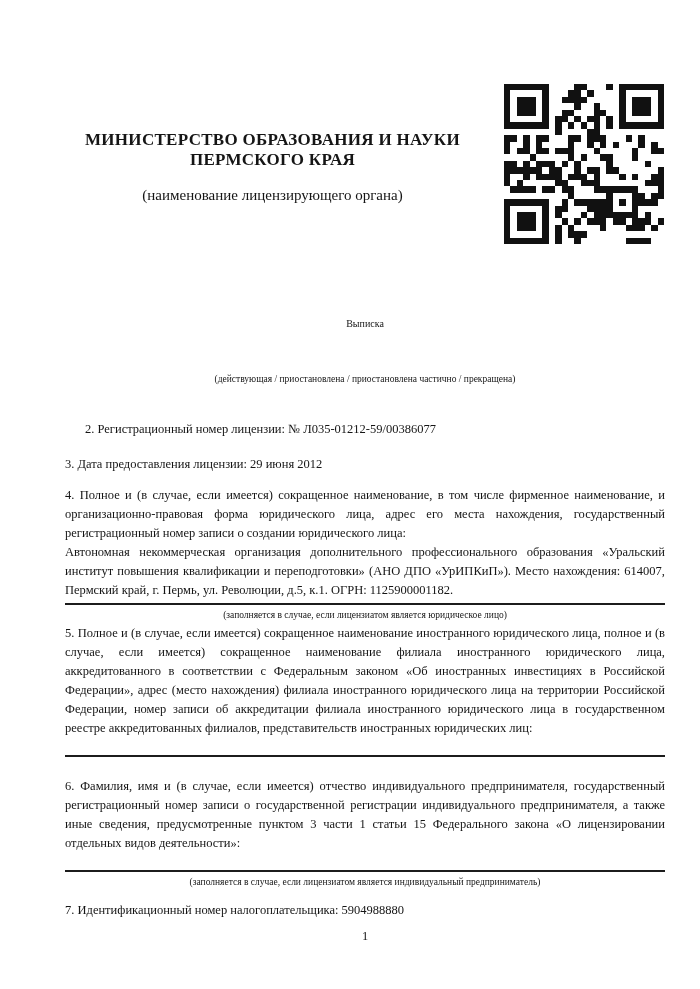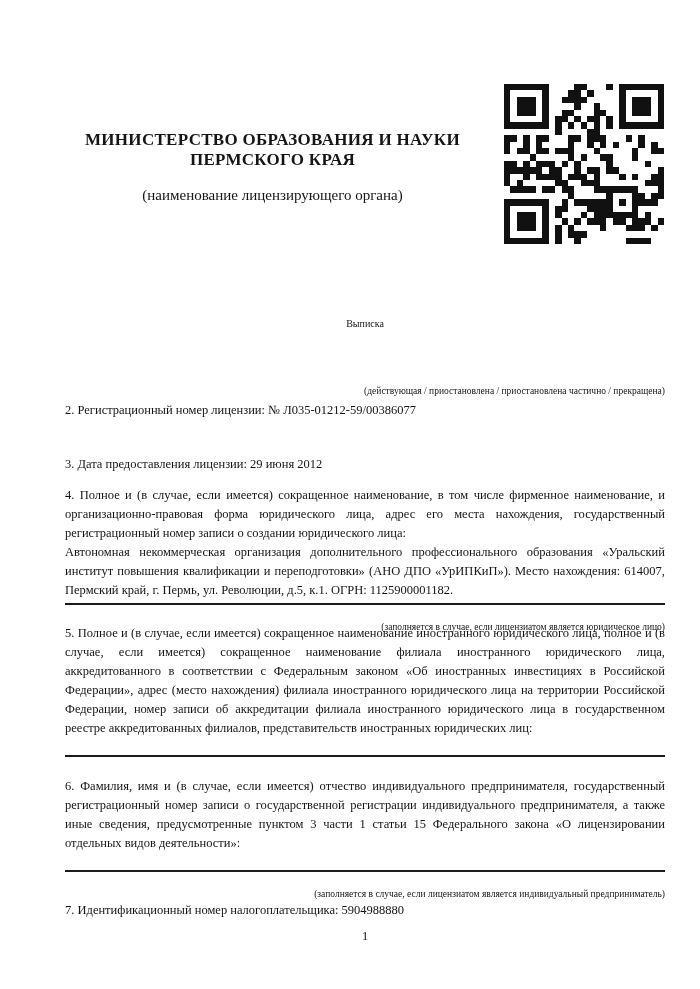--- a/index.html
+++ b/index.html
@@ -44,24 +44,24 @@
 
   
   .item {
     left: 65px; width: 600px;
     font-size: 12.5px;
     line-height: 19px;
   }
   .item p { margin: 0; }
   .just { text-align: justify; text-justify: inter-word; }
   .caption {
-    text-align: right;
+    text-align: center;
     font-size: 9.5px;
     line-height: 13px;
-    margin-top: 16px;
+    margin-top: 4px;
   }
   .rule {
     border: 0;
     border-top: 2px solid #1c1c1c;
     margin: 0;
     height: 0;
   }
   .rule-tight { margin-top: 3px; }
   .rule-gap   { margin-top: 17px; }
 
@@ -379,21 +379,21 @@
 </div>
 
 <div class="abs doc-title">
   <div>Выписка</div>
 </div>
 
 <div class="abs item" style="top: 369px;">
   <div class="caption">(действующая / приостановлена / приостановлена частично / прекращена)</div>
 </div>
 
-<div class="abs item" style="top: 401px;">
+<div class="abs item" style="top: 420px; margin-left: 20px;">
   <p>2. Регистрационный номер лицензии: № Л035-01212-59/00386077</p>
 </div>
 
 <div class="abs item" style="top: 455px;">
   <p>3. Дата предоставления лицензии: 29 июня 2012</p>
 </div>
 
 <div class="abs item" style="top: 486px;">
   <p class="just">4. Полное и (в случае, если имеется) сокращенное наименование, в том числе фирменное наименование, и организационно-правовая форма юридического лица, адрес его места нахождения, государственный регистрационный номер записи о создании юридического лица:</p>
   <p class="just">Автономная некоммерческая организация дополнительного профессионального образования «Уральский институт повышения квалификации и переподготовки» (АНО ДПО «УрИПКиП»). Место нахождения: 614007, Пермский край, г. Пермь, ул. Революции, д.5, к.1. ОГРН: 1125900001182.</p>

